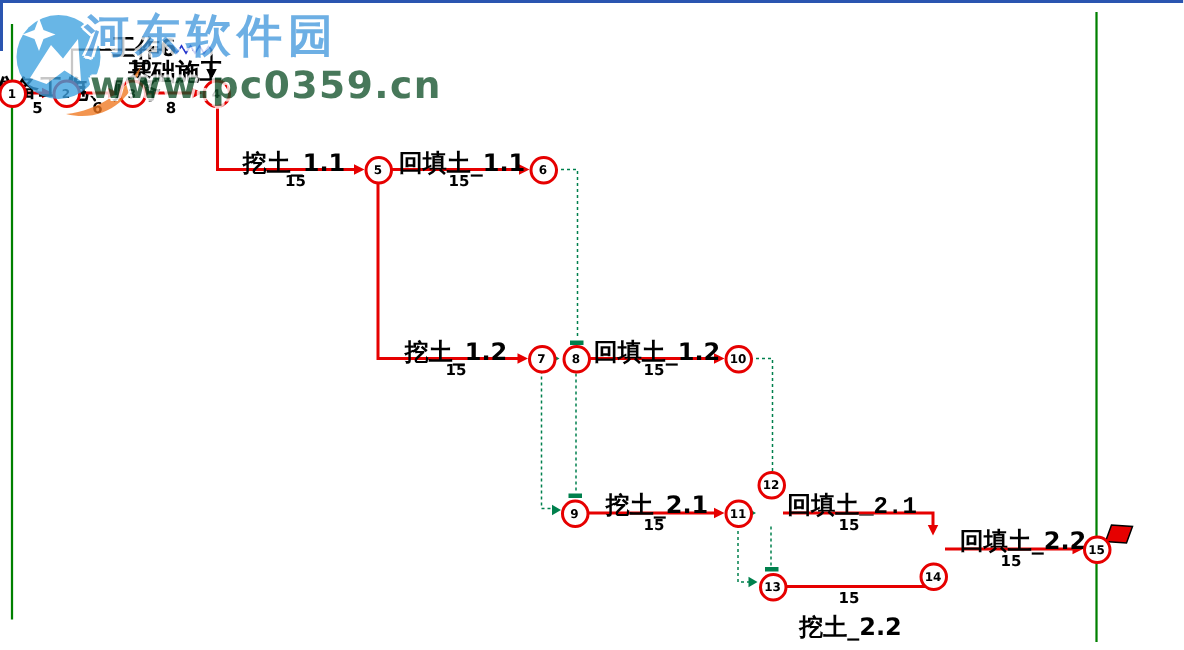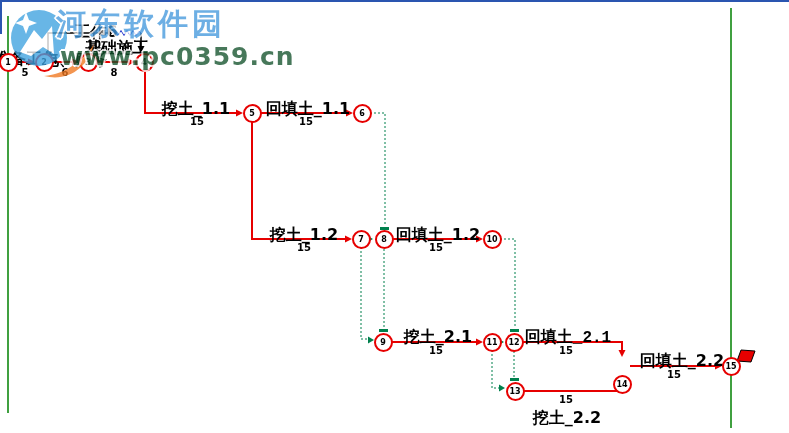--- a/index.html
+++ b/index.html
@@ -114,21 +114,21 @@
   <div class="node" style="left:34.5px;top:52.5px;">2</div>
   <div class="node" style="left:78.5px;top:52.5px;">3</div>
   <div class="node" style="left:134.5px;top:52.5px;">4</div>
   <div class="node" style="left:242.5px;top:103.5px;">5</div>
   <div class="node" style="left:352.5px;top:103.5px;">6</div>
   <div class="node" style="left:351.5px;top:229.5px;">7</div>
   <div class="node" style="left:374.5px;top:229.5px;">8</div>
   <div class="node" style="left:373.5px;top:332.5px;">9</div>
   <div class="node" style="left:482.5px;top:229.5px;">10</div>
   <div class="node" style="left:482.5px;top:332.5px;">11</div>
-  <div class="node" style="left:504.5px;top:333px;">12</div>
+  <div class="node" style="left:504.5px;top:314px;">12</div>
   <div class="node" style="left:505.5px;top:381.5px;">13</div>
   <div class="node" style="left:612.5px;top:375px;">14</div>
   <div class="node" style="left:721.5px;top:356.5px;">15</div>
 
   <div class="wm">
     <svg width="110" height="90" viewBox="0 0 110 90" style="position:absolute;left:6px;top:6px;">
       <circle cx="33" cy="32" r="28" fill="#3ea2e0"></circle>
       <polygon points="20,6 23,14 31,17 23,20 20,28 17,20 9,17 17,14" fill="#ffffff"></polygon>
       <polygon points="14,46 28,24 36,33 46,20 48,48 37,41 25,50" fill="#ffffff"></polygon>
       <path d="M38,70 C60,68 78,54 88,38 C82,62 62,76 38,70 Z" fill="#f07820"></path>

